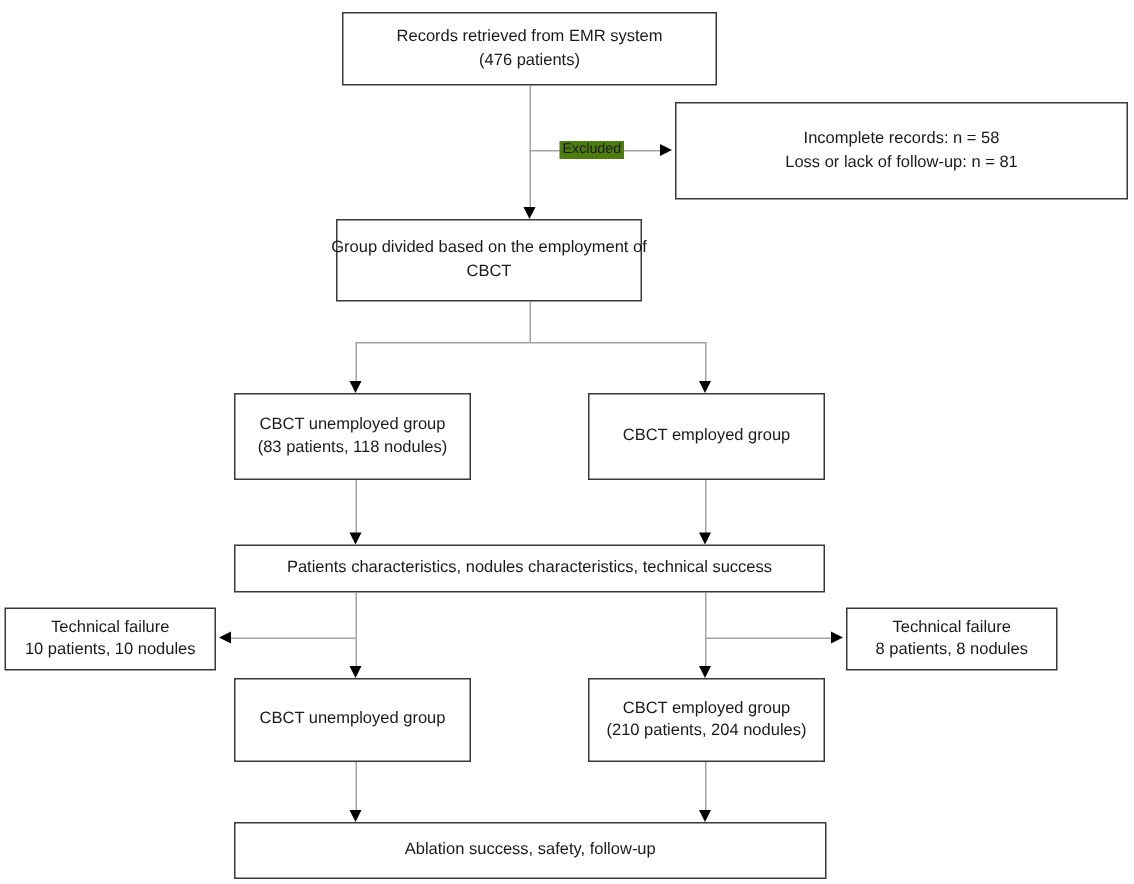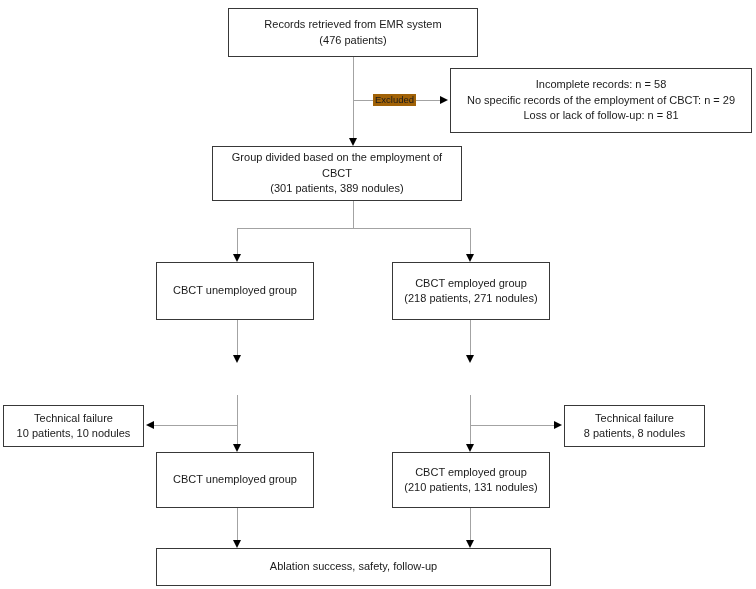--- a/index.html
+++ b/index.html
@@ -40,21 +40,21 @@
     border-bottom: 4.5px solid transparent;
     border-left: 8px solid #000000;
   }
   .arr.left {
     border-top: 4.5px solid transparent;
     border-bottom: 4.5px solid transparent;
     border-right: 8px solid #000000;
   }
   .edge-label {
     position: absolute;
-    background: #a16207;
+    background: #4d7c0f;
     font-size: 9.5px;
     line-height: 12px;
     padding: 0 2px;
     color: #1a1a1a;
   }
 </style>
 </head>
 <body>
 
 <div id="canvas">
@@ -93,56 +93,57 @@
   <div class="line v" style="left:470px;top:508px;height:34px"></div>
   <div class="arr down" style="left:465.5px;top:540px"></div>
 
   <div class="box" style="left:228px;top:8px;width:250px;height:49px">
     <div class="ln">Records retrieved from EMR system</div>
     <div class="ln">(476 patients)</div>
   </div>
 
   <div class="box" style="left:450px;top:68px;width:302px;height:65px">
     <div class="ln">Incomplete records: n = 58</div>
-    <div class="ln">No specific records of the employment of CBCT: n = 29</div>
     <div class="ln">Loss or lack of follow-up: n = 81</div>
   </div>
 
-  <div class="box" style="left:212px;top:146px;width:250px;height:55px">
+  <div class="box" style="left:224px;top:146px;width:204px;height:55px">
     <div class="ln">Group divided based on the employment of</div>
     <div class="ln">CBCT</div>
-    <div class="ln">(301 patients, 389 nodules)</div>
   </div>
 
   <div class="box" style="left:156px;top:262px;width:158px;height:58px">
     <div class="ln">CBCT unemployed group</div>
+    <div class="ln">(83 patients, 118 nodules)</div>
   </div>
 
   <div class="box" style="left:392px;top:262px;width:158px;height:58px">
     <div class="ln">CBCT employed group</div>
-    <div class="ln">(218 patients, 271 nodules)</div>
   </div>
 
+  <div class="box" style="left:156px;top:363px;width:394px;height:32px">
+    <div class="ln">Patients characteristics, nodules characteristics, technical success</div>
+  </div>
 
   <div class="box" style="left:3px;top:405px;width:141px;height:42px">
     <div class="ln">Technical failure</div>
     <div class="ln">10 patients, 10 nodules</div>
   </div>
 
   <div class="box" style="left:564px;top:405px;width:141px;height:42px">
     <div class="ln">Technical failure</div>
     <div class="ln">8 patients, 8 nodules</div>
   </div>
 
   <div class="box" style="left:156px;top:452px;width:158px;height:56px">
     <div class="ln">CBCT unemployed group</div>
   </div>
 
   <div class="box" style="left:392px;top:452px;width:158px;height:56px">
     <div class="ln">CBCT employed group</div>
-    <div class="ln">(210 patients, 131 nodules)</div>
+    <div class="ln">(210 patients, 204 nodules)</div>
   </div>
 
   <div class="box" style="left:156px;top:548px;width:395px;height:38px">
     <div class="ln">Ablation success, safety, follow-up</div>
   </div>
 
 </div>
 
 </body></html>

